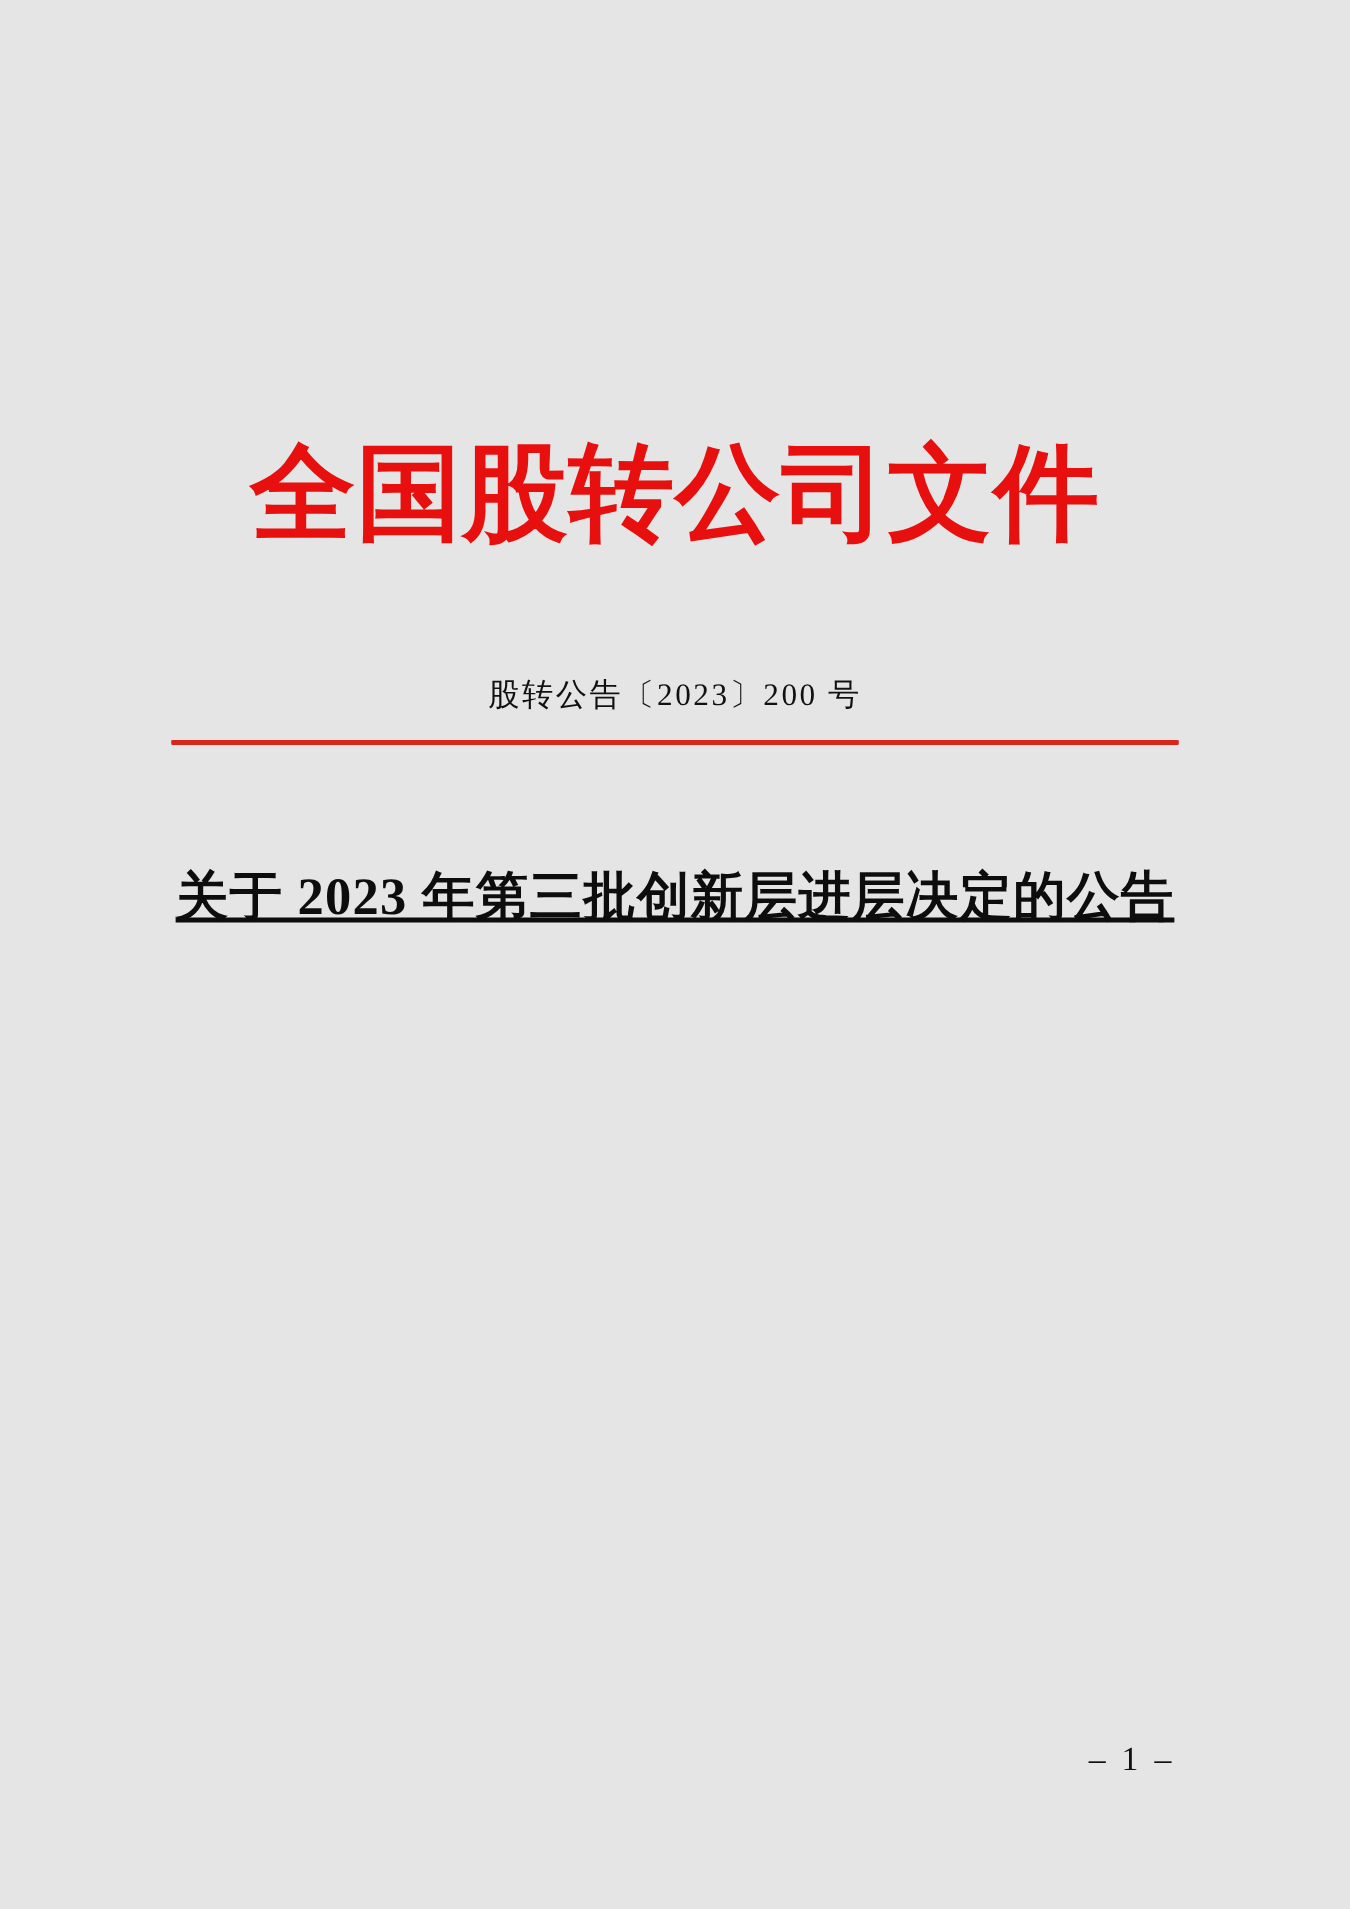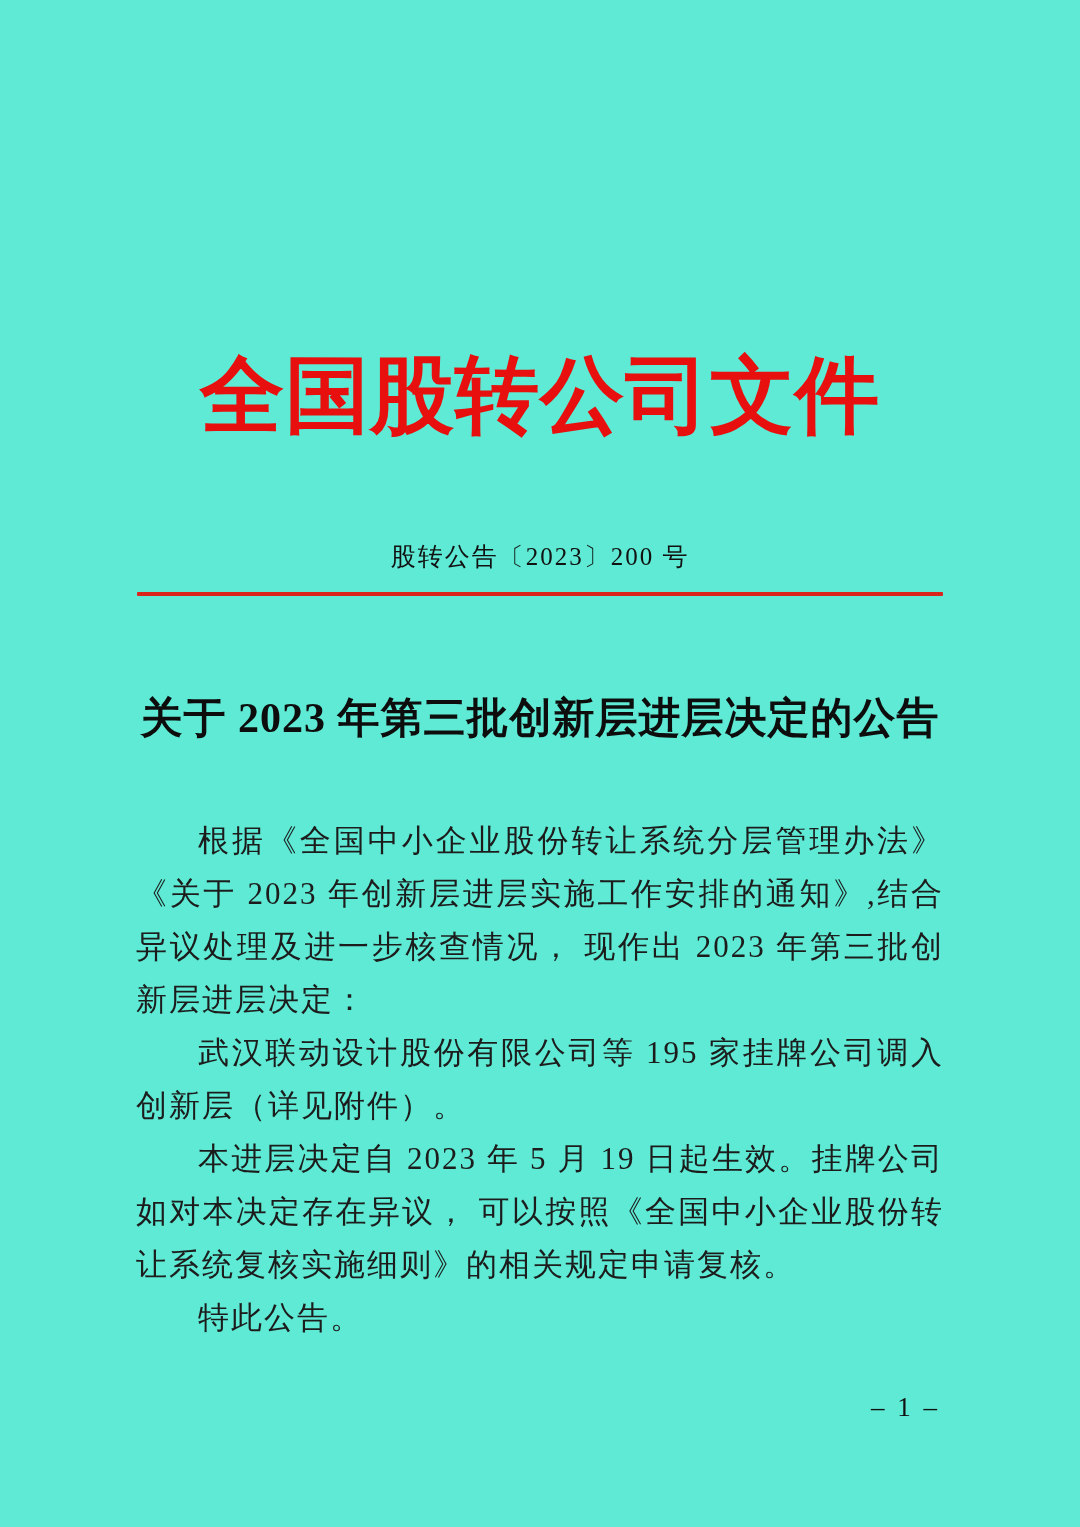--- a/index.html
+++ b/index.html
@@ -11,21 +11,21 @@
   html, body {
     margin: 0;
     padding: 0;
     background: #ffffff;
   }
   .page {
     position: relative;
     width: 1080px;
     height: 1527px;
     margin: 0 auto;
-    background: #5eead4;
+    background: #e5e5e5;
     font-family: "Liberation Serif", "DejaVu Serif", serif;
     color: var(--ink);
     overflow: hidden;
   }
   .agency-header {
     padding-top: 350px;
     text-align: center;
     font-size: 84px;
     font-weight: bold;
     line-height: 1.1;
@@ -50,20 +50,21 @@
   }
   .doc-title {
     margin-top: 96px;
     text-align: center;
     font-size: 42px;
     font-weight: bold;
     line-height: 52px;
     letter-spacing: 1px;
     color: #0d0d0d;
     white-space: nowrap;
+    text-decoration: underline;
   }
   .doc-body {
     width: 808px;
     margin: 70px auto 0 auto;
     font-size: 31px;
     line-height: 53px;
     letter-spacing: 2px;
     text-align: justify;
     color: var(--ink);
   }
@@ -88,22 +89,16 @@
 <div class="page">
 
   <div class="agency-header">全国股转公司文件</div>
 
   <div class="doc-number">股转公告〔2023〕200 号</div>
 
   <div class="red-divider"></div>
 
   <div class="doc-title">关于 2023 年第三批创新层进层决定的公告</div>
 
-  <div class="doc-body">
-    <p>根据《全国中小企业股份转让系统分层管理办法》《关于 2023 年创新层进层实施工作安排的通知》,结合异议处理及进一步核查情况， 现作出 2023 年第三批创新层进层决定：</p>
-    <p>武汉联动设计股份有限公司等 195 家挂牌公司调入创新层（详见附件）。</p>
-    <p>本进层决定自 2023 年 5 月 19 日起生效。挂牌公司如对本决定存在异议， 可以按照《全国中小企业股份转让系统复核实施细则》的相关规定申请复核。</p>
-    <p>特此公告。</p>
-  </div>
 
   <div class="page-number">– 1 –</div>
 
 </div>
 
 </body></html>

